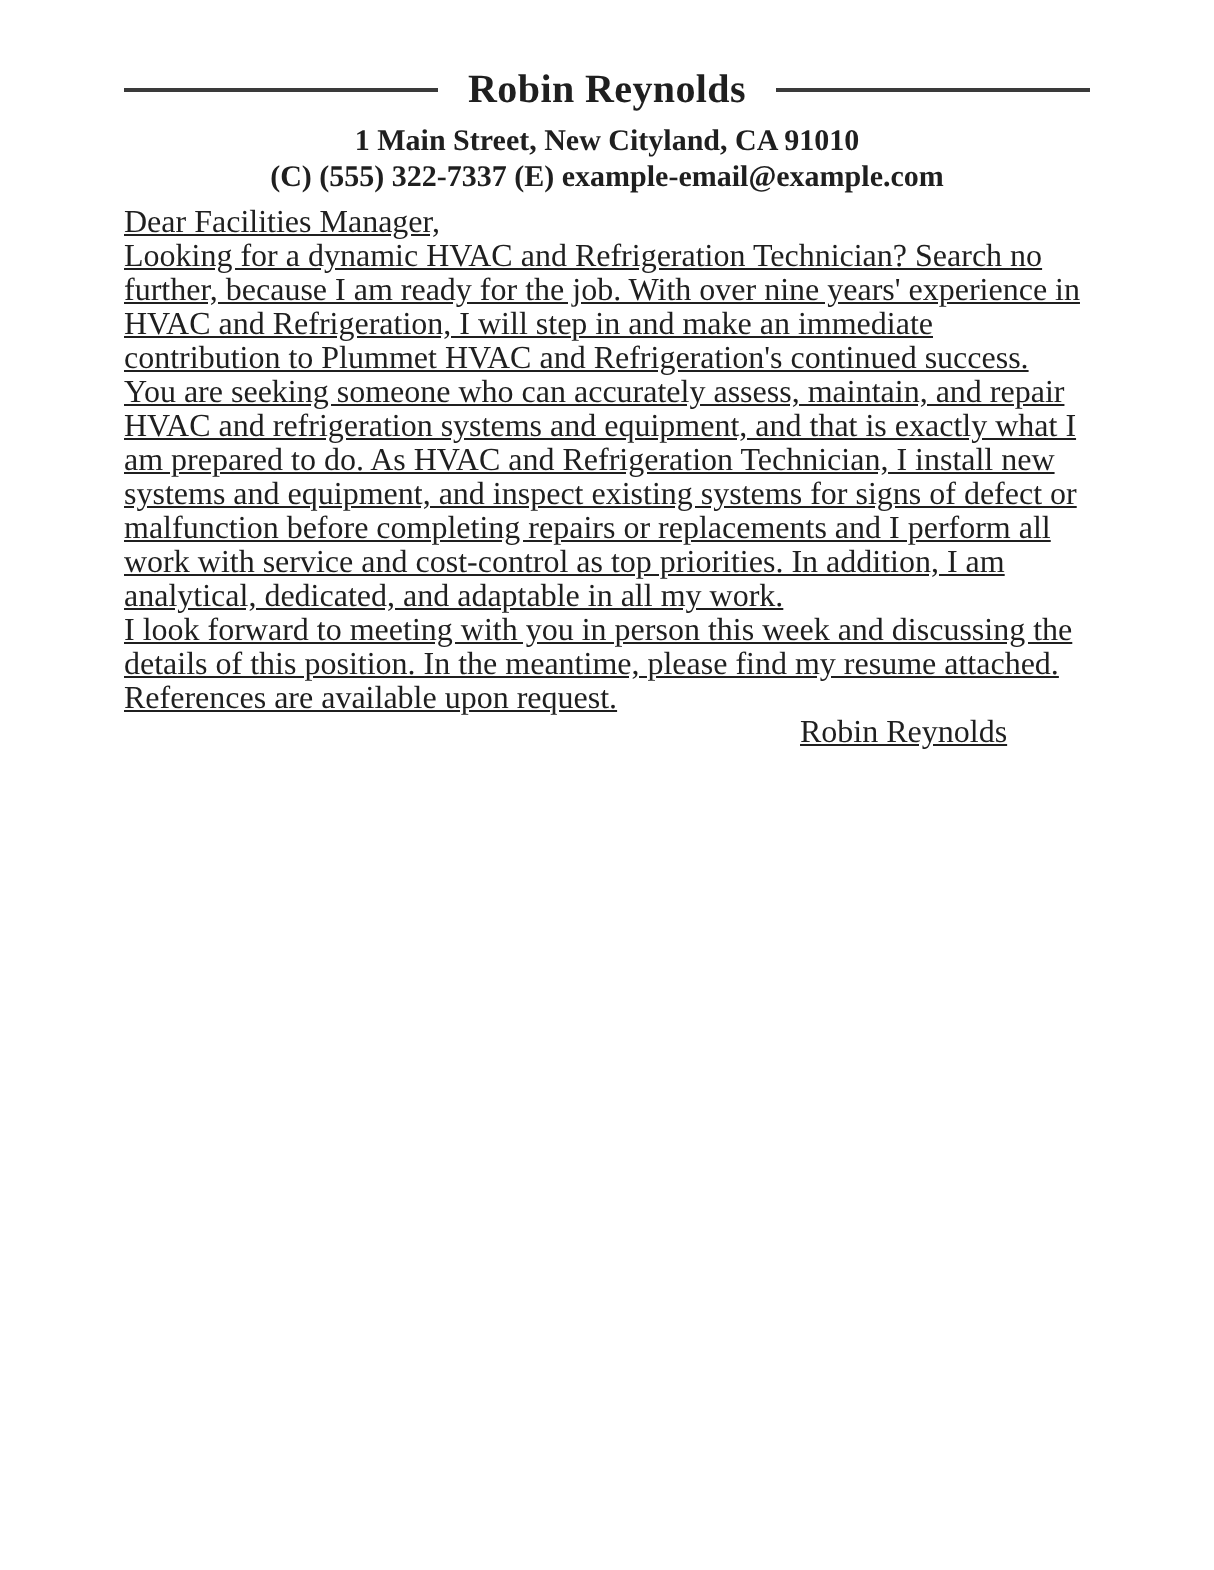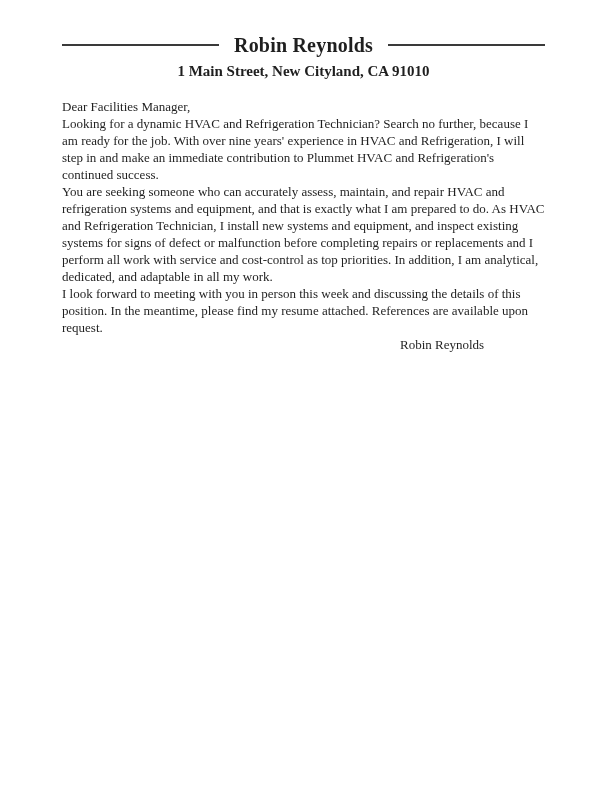--- a/index.html
+++ b/index.html
@@ -40,23 +40,24 @@
   }
   .hdr-line {
     text-align: center;
     font-weight: bold;
     font-size: 15px;
     line-height: 18px;
     margin: 0;
   }
   
   .letter-body {
-    margin-top: 18px;
-    font-size: 13px;
+    margin-top: 5px;
+    font-size: 16px;
     line-height: 17px;
+    text-decoration: underline;
   }
   .letter-body p { margin: 0; }
   .salutation { margin: 0; }
   .p-first { margin-top: 3px; }
   .p-next  { margin-top: 13px; }
   .closing-block { padding-left: 338px; }
   .closing-word { margin: 0; }
   .signature { margin-top: 29px; }
 </style>
 </head>
@@ -64,20 +65,21 @@
 
 <div class="page">
 
   <header>
     <div class="name-row">
       <span class="rule"></span>
       <h1 class="name">Robin Reynolds</h1>
       <span class="rule"></span>
     </div>
     <div class="hdr-line">1 Main Street, New Cityland, CA 91010</div>
+    <div class="hdr-line">(C) (555) 322-7337 (E) example-email@example.com</div>
   </header>
 
   <main class="letter-body">
     <p class="salutation">Dear Facilities Manager,</p>
 
     <p class="p-first">Looking for a dynamic HVAC and Refrigeration Technician? Search no further, because I am ready for the job. With over nine years' experience in HVAC and Refrigeration, I will step in and make an immediate contribution to Plummet HVAC and Refrigeration's continued success.</p>
 
     <p class="p-next">You are seeking someone who can accurately assess, maintain, and repair HVAC and refrigeration systems and equipment, and that is exactly what I am prepared to do. As HVAC and Refrigeration Technician, I install new systems and equipment, and inspect existing systems for signs of defect or malfunction before completing repairs or replacements and I perform all work with service and cost-control as top priorities. In addition, I am analytical, dedicated, and adaptable in all my work.</p>
 
     <p class="p-next">I look forward to meeting with you in person this week and discussing the details of this position. In the meantime, please find my resume attached. References are available upon request.</p>

